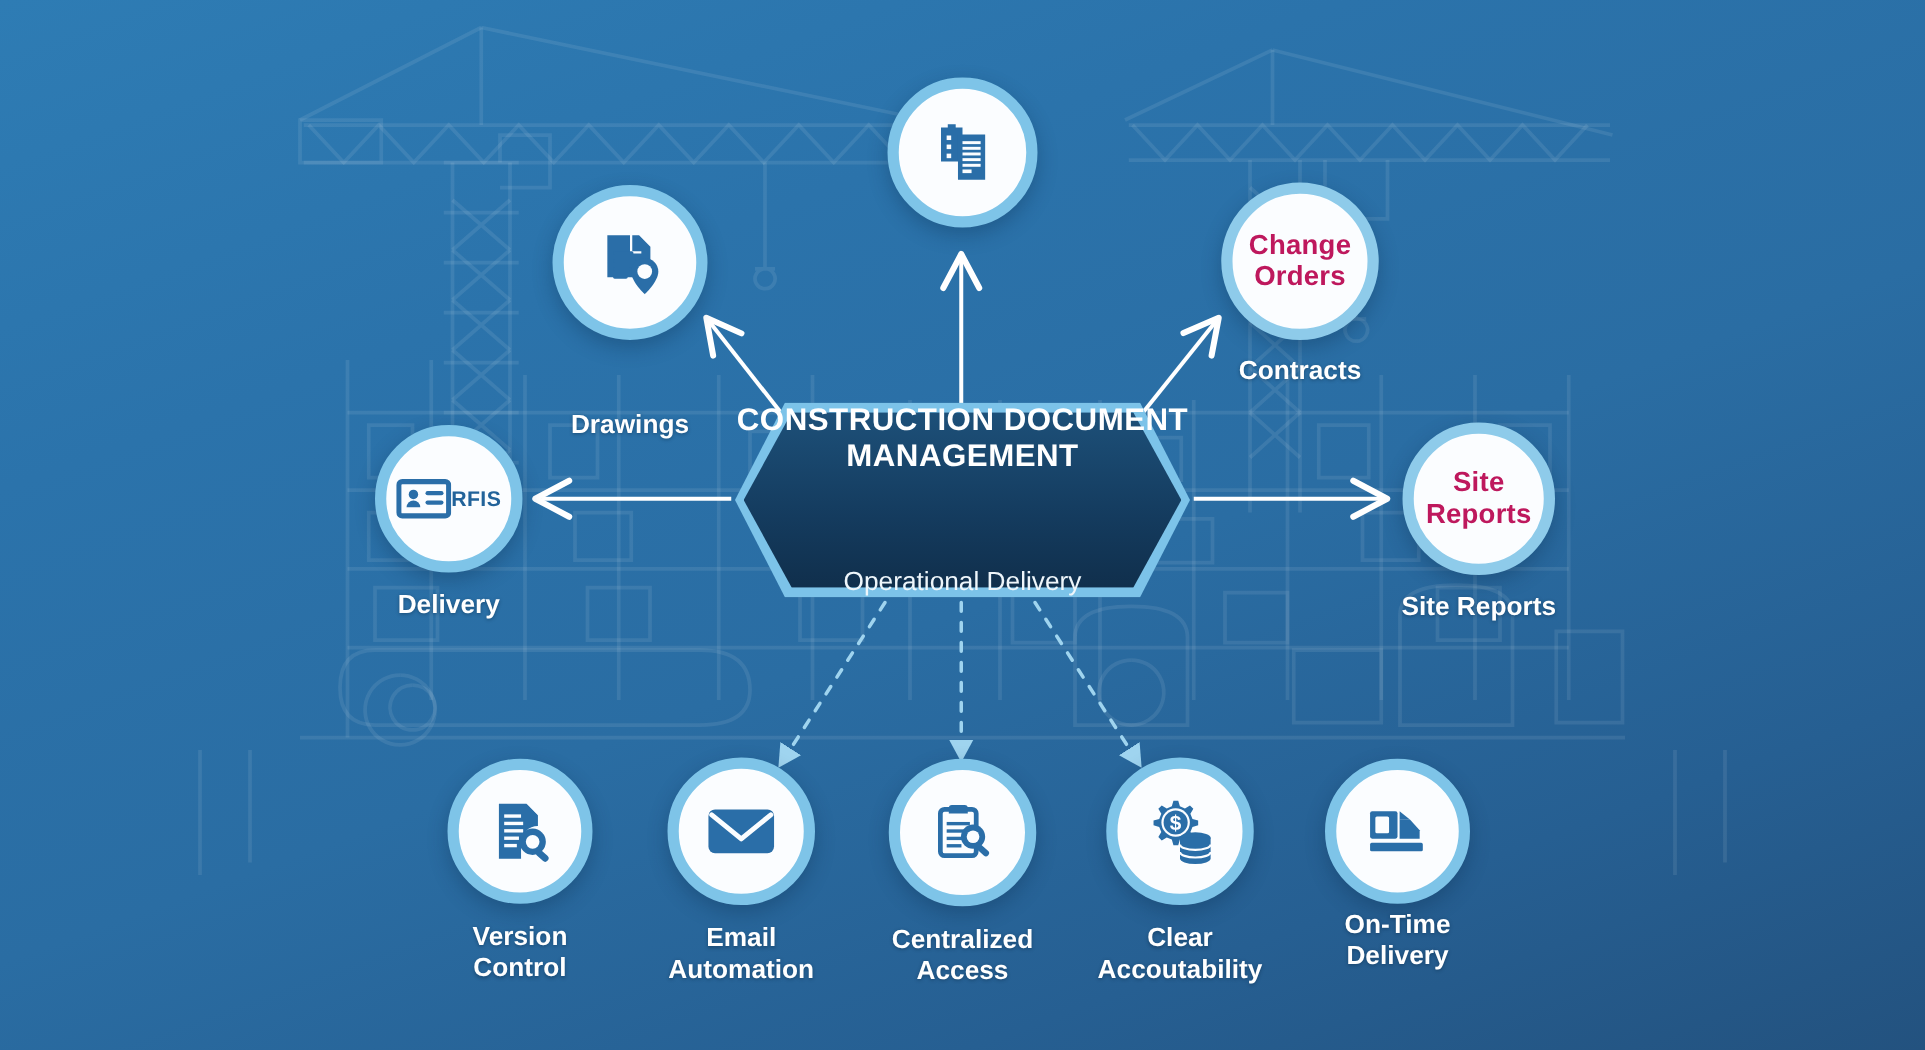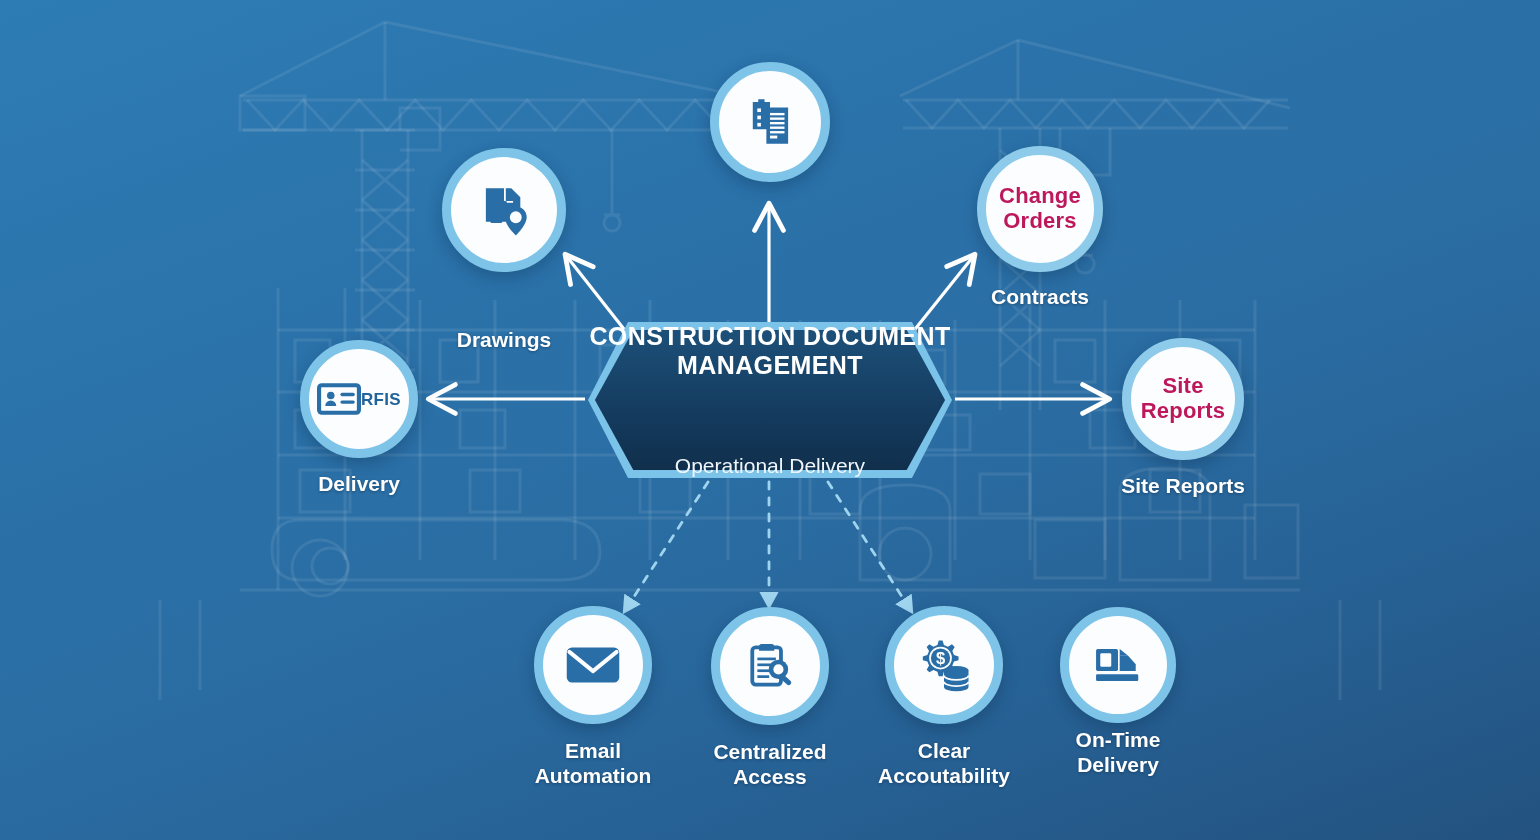--- a/index.html
+++ b/index.html
@@ -281,20 +281,41 @@
   <div id="hub">
     <div class="hex-outer"></div>
     <div class="hex-inner"></div>
     <div id="hub-text">
       <div id="hub-title">CONSTRUCTION DOCUMENT
 MANAGEMENT</div>
       <div id="hub-sub">Operational Delivery</div>
     </div>
   </div>
 
+  <div class="node" style="left:357px; top:607px; width:118px;">
+    <div class="bubble ring-light" style="width:116px; height:116px;">
+      <svg width="54" height="54" viewBox="0 0 64 64">
+        <g fill="#2a6ea8">
+          <path d="M12 6 h26 l11 11 v10 a16 16 0 0 0 -16 16 v15 H12 Z"></path>
+          <path d="M38 6 v11 h11 Z"></path>
+          <g fill="#fbfdff">
+            <rect x="17" y="16" width="16" height="3.2"></rect>
+            <rect x="17" y="23" width="18" height="3.2"></rect>
+            <rect x="17" y="30" width="18" height="3.2"></rect>
+            <rect x="17" y="37" width="14" height="3.2"></rect>
+            <rect x="17" y="44" width="12" height="3.2"></rect>
+          </g>
+          <circle cx="44" cy="42" r="12.5"></circle>
+          <circle cx="44" cy="42" r="6.5" fill="#fbfdff"></circle>
+          <rect x="50" y="48" width="14" height="6.5" rx="3.2" transform="rotate(42 50 48)"></rect>
+        </g>
+      </svg>
+    </div>
+    <div class="caption" style="font-size:21px; margin-top:15px;">Version Control</div>
+  </div>
 
   <div class="node" style="left:710px; top:607px; width:120px;">
     <div class="bubble ring-light" style="width:118px; height:118px;">
       <svg width="54" height="54" viewBox="0 0 64 64">
         <g fill="none" stroke="#2a6ea8" stroke-width="4.5">
           <rect x="11" y="10" width="34" height="44" rx="4"></rect>
         </g>
         <path d="M22 6 h12 a3 3 0 0 1 3 3 v5 h-18 v-5 a3 3 0 0 1 3 -3 Z" fill="#2a6ea8"></path>
         <g fill="#2a6ea8">
           <rect x="17" y="22" width="22" height="3.2"></rect>

